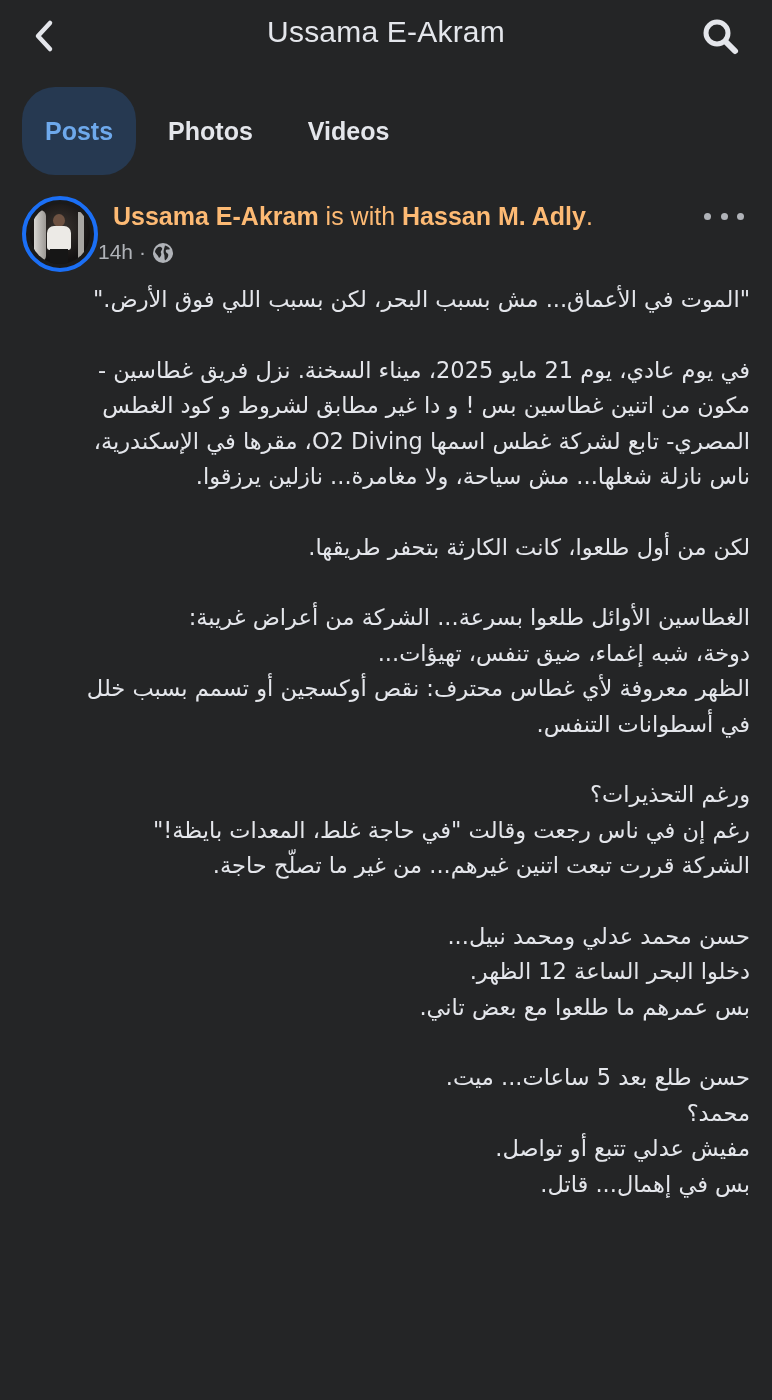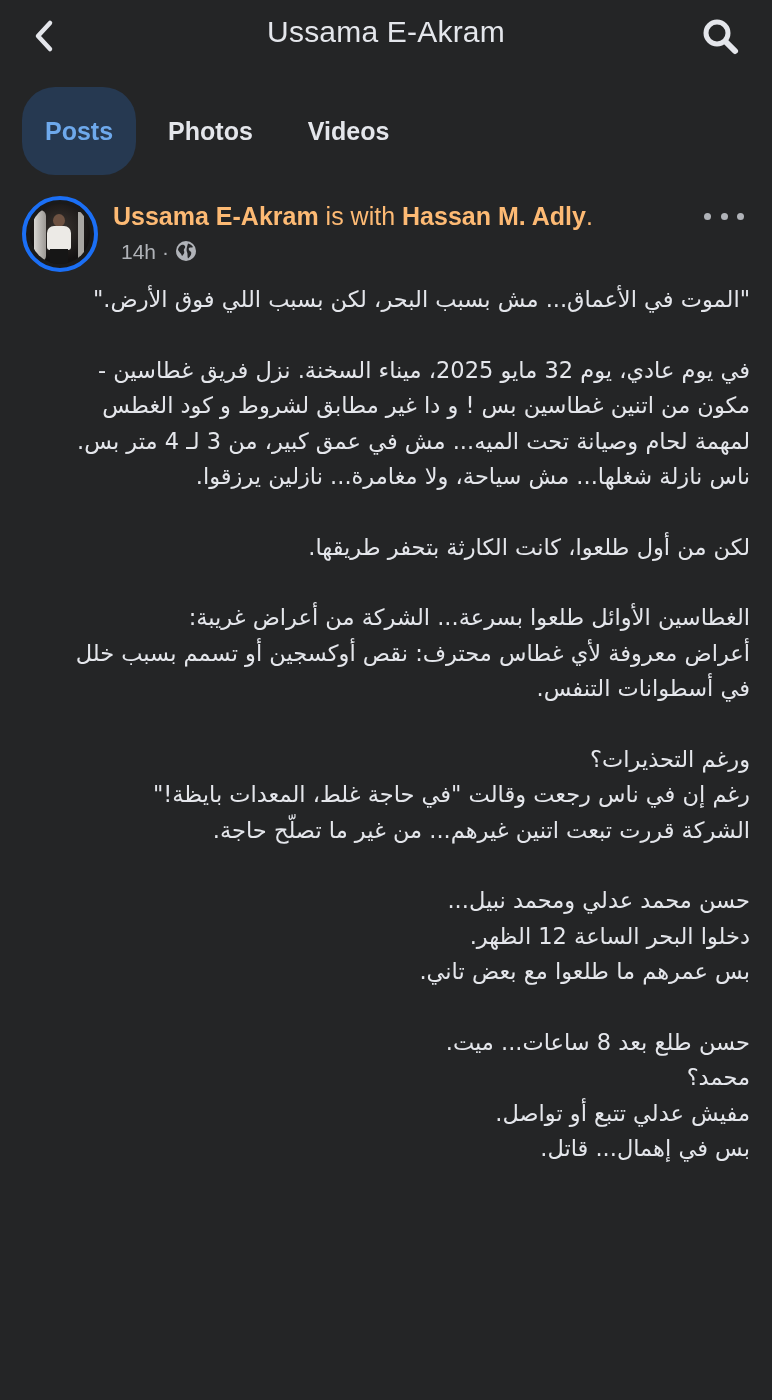--- a/index.html
+++ b/index.html
@@ -127,25 +127,25 @@
     font-size: 25px;
     color: #fdba74;
     white-space: nowrap;
   }
   .author-name, .tagged-name {
     cursor: pointer;
     font-weight: bold;
   }
   .meta-line {
     position: absolute;
-    left: 99px; top: 44px;
+    left: 76px; top: 44px;
     font-size: 21px;
     color: #b0b3b8;
     display: flex;
-    align-items: flex-start;
+    align-items: flex-end;
   }
   .meta-dot {
     margin: 0 6px;
   }
   .more-btn {
     position: absolute;
     right: 8px; top: 10px;
     width: 40px; height: 20px;
     display: flex; align-items: center; justify-content: space-between;
     cursor: pointer;
@@ -228,47 +228,48 @@
     <span></span>
   </div>
 </div>
 
 <div class="post-body">
   <p>
     <span class="line">"الموت في الأعماق... مش بسبب البحر، لكن بسبب اللي فوق الأرض."</span>
   </p>
   <div class="para-gap"></div>
   <p>
-    <span class="line">في يوم عادي، يوم 32 مايو 2025، ميناء السخنة. نزل فريق غطاسين -</span>
+    <span class="line">في يوم عادي، يوم 21 مايو 2025، ميناء السخنة. نزل فريق غطاسين -</span>
     <span class="line">مكون من اتنين غطاسين بس ! و دا غير مطابق لشروط و كود الغطس</span>
-    <span class="line">لمهمة لحام وصيانة تحت الميه... مش في عمق كبير، من 3 لـ 4 متر بس.</span>
+    <span class="line">المصري- تابع لشركة غطس اسمها O2 Diving، مقرها في الإسكندرية،</span>
     <span class="line">ناس نازلة شغلها... مش سياحة، ولا مغامرة... نازلين يرزقوا.</span>
   </p>
   <div class="para-gap"></div>
   <p>
     <span class="line">لكن من أول طلعوا، كانت الكارثة بتحفر طريقها.</span>
   </p>
   <div class="para-gap"></div>
   <p>
     <span class="line">الغطاسين الأوائل طلعوا بسرعة... الشركة من أعراض غريبة:</span>
-    <span class="line">أعراض معروفة لأي غطاس محترف: نقص أوكسجين أو تسمم بسبب خلل</span>
+    <span class="line">دوخة، شبه إغماء، ضيق تنفس، تهيؤات...</span>
+    <span class="line">الظهر معروفة لأي غطاس محترف: نقص أوكسجين أو تسمم بسبب خلل</span>
     <span class="line">في أسطوانات التنفس.</span>
   </p>
   <div class="para-gap"></div>
   <p>
     <span class="line">ورغم التحذيرات؟</span>
     <span class="line">رغم إن في ناس رجعت وقالت "في حاجة غلط، المعدات بايظة!"</span>
     <span class="line">الشركة قررت تبعت اتنين غيرهم... من غير ما تصلّح حاجة.</span>
   </p>
   <div class="para-gap"></div>
   <p>
     <span class="line">حسن محمد عدلي ومحمد نبيل...</span>
     <span class="line">دخلوا البحر الساعة 12 الظهر.</span>
     <span class="line">بس عمرهم ما طلعوا مع بعض تاني.</span>
   </p>
   <div class="para-gap"></div>
   <p>
-    <span class="line">حسن طلع بعد 8 ساعات... ميت.</span>
+    <span class="line">حسن طلع بعد 5 ساعات... ميت.</span>
     <span class="line">محمد؟</span>
     <span class="line">مفيش عدلي تتبع أو تواصل.</span>
     <span class="line">بس في إهمال... قاتل.</span>
   </p>
 </div>
 
 </body></html>

